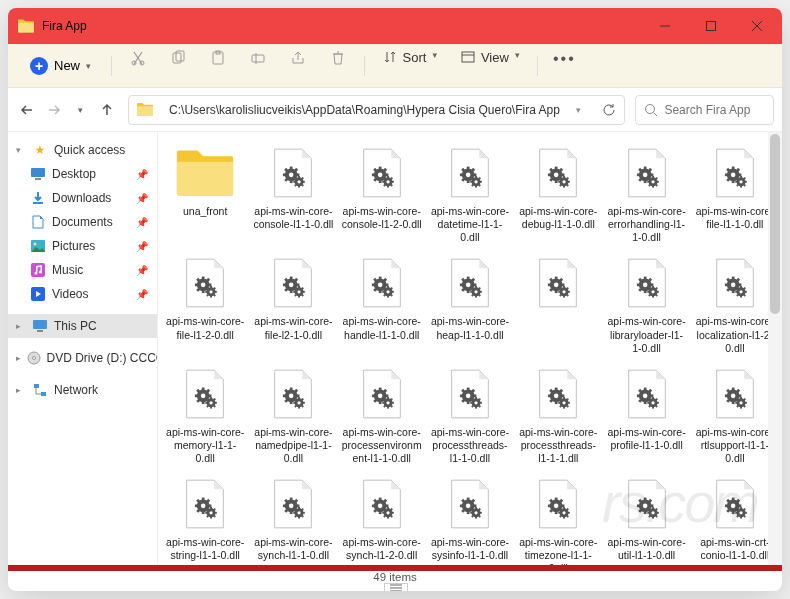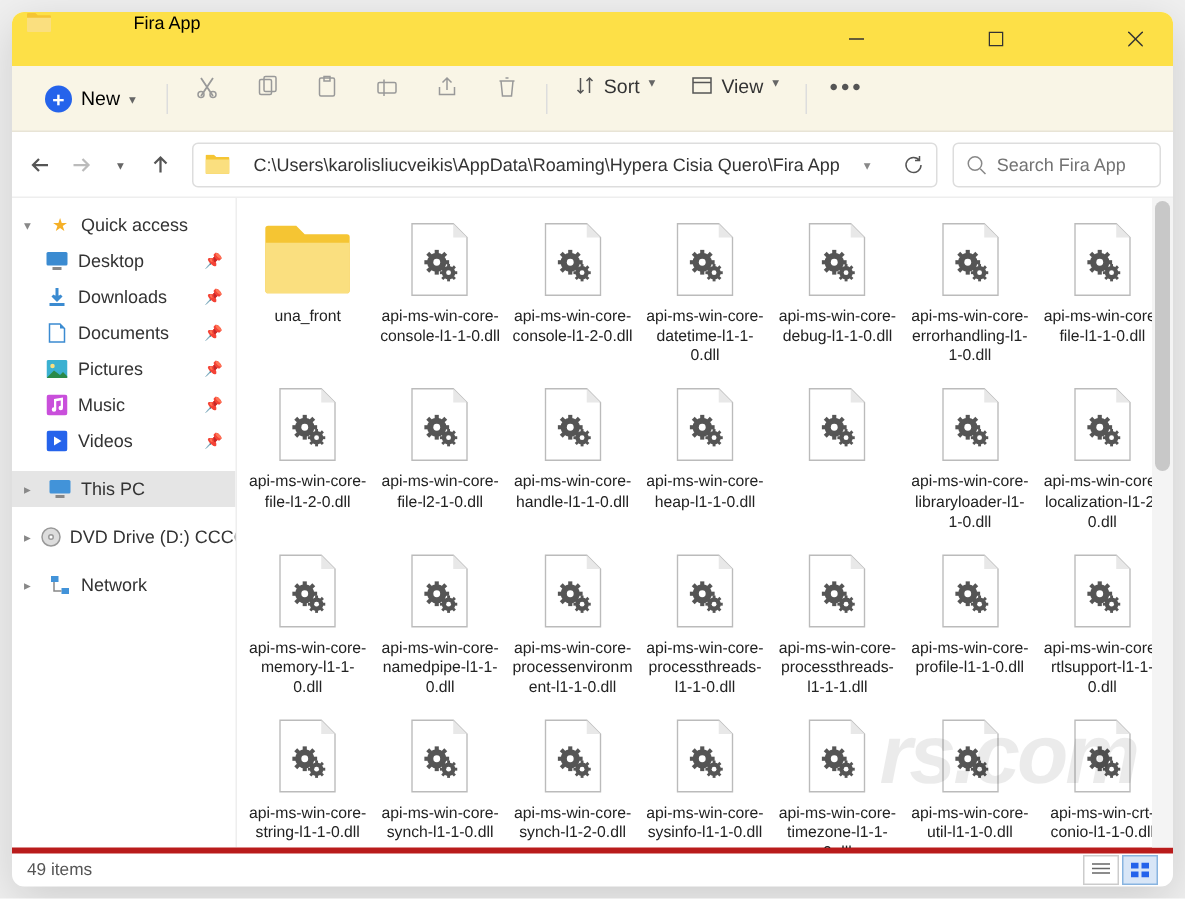--- a/index.html
+++ b/index.html
@@ -1,18 +1,18 @@
 <!DOCTYPE html>
 <html><head>
 <meta charset="utf-8">
 <style>
 * { margin: 0; padding: 0; box-sizing: border-box; font-family: "Segoe UI", sans-serif; }
 body { background: #f0f0f0; display: flex; align-items: center; justify-content: center; height: 599px; width: 790px; }
 .window { width: 774px; height: 583px; background: #fff; border-radius: 8px; box-shadow: 0 8px 32px rgba(0,0,0,0.15); display: flex; flex-direction: column; overflow: hidden; position: relative; }
-.titlebar { height: 36px; background: #fde047; display: flex; align-items: flex-start; padding: 0 2px 0 10px; gap: 47px; }
+.titlebar { height: 36px; background: #ef4444; display: flex; align-items: center; padding: 0 2px 0 10px; }
 .titlebar .foldericon { width: 16px; height: 14px; margin-right: 8px; }
 .titlebar .title { font-size: 12px; flex: 1; }
 .winbtn { width: 46px; height: 36px; display: flex; align-items: center; justify-content: center; color: #333; }
 .toolbar { height: 44px; background: #f9f5e6; display: flex; align-items: center; padding: 0 10px; gap: 4px; border-bottom: 1px solid #e8e4d6; }
 .newbtn { display: flex; align-items: center; gap: 6px; padding: 6px 12px; border-radius: 4px; font-size: 13px; }
 .newbtn .plus { width: 18px; height: 18px; border-radius: 50%; background: #2563eb; color: #fff; display: flex; align-items: center; justify-content: center; font-size: 14px; font-weight: bold; }
 .tbtn { width: 36px; height: 32px; display: flex; justify-content: center; color: #888; border-radius: 4px; }
 .tbtn.dropdown { width: auto; padding: 0 10px; gap: 6px; color: #333; font-size: 13px; }
 .sep { width: 1px; height: 20px; background: #ddd; margin: 0 4px; }
 .navbar { height: 44px; display: flex; align-items: center; padding: 0 8px; gap: 4px; border-bottom: 1px solid #eee; }
@@ -28,27 +28,27 @@
 .sideitem .icn { width: 16px; height: 16px; display: flex; align-items: center; justify-content: center; }
 .sideitem.thispc { background: #e5e5e5; }
 .sidespacer { height: 8px; }
 .content { flex: 1; overflow-y: auto; padding: 8px 4px; position: relative; }
 .grid { display: grid; grid-template-columns: repeat(7, 1fr); gap: 2px; }
 .item { display: flex; flex-direction: column; align-items: center; padding: 4px 2px; border-radius: 3px; }
 .item .thumb { width: 60px; height: 58px; display: flex; align-items: center; justify-content: center; margin-bottom: 3px; }
 .item .label { font-size: 10.5px; text-align: center; color: #222; line-height: 1.25; word-break: break-word; max-width: 80px; }
 .scrollbar { position: absolute; right: 0; top: 0; width: 14px; height: 100%; background: #f4f4f4; }
 .scrollthumb { position: absolute; right: 2px; top: 2px; width: 10px; height: 180px; background: #c8c8c8; border-radius: 5px; }
-.statusbar { height: 26px; border-top: 4px solid #b91c1c; display: flex; align-items: center; padding: 0 10px; font-size: 11.5px; color: #555; }
+.statusbar { height: 26px; border-top: 6px solid #b91c1c; display: flex; align-items: center; padding: 0 10px; font-size: 11.5px; color: #555; flex-direction: column; }
 .statusbar .spacer { flex: 1; }
 .viewbtn { width: 24px; height: 20px; border: 1px solid #ccc; display: flex; align-items: center; justify-content: center; margin-left: 2px; }
 .viewbtn.active { background: #d8e6f7; border-color: #88b4e0; }
 .pin { color: #888; font-size: 10px; }
 svg { display: block; }
-.wm { position: absolute; right: 24px; bottom: 30px; font-size: 56px; font-weight: 700; color: rgba(0,0,0,0.08); letter-spacing: -2px; pointer-events: none; font-style: italic; }
+.wm { position: absolute; right: 24px; bottom: 30px; font-size: 56px; font-weight: 400; color: rgba(0,0,0,0.08); letter-spacing: -2px; pointer-events: none; font-style: italic; }
 </style>
 </head>
 <body>
 
 <div class="window">
 
   <div class="titlebar">
     <span class="foldericon">
       <svg viewBox="0 0 20 16" width="16" height="14">
           <path fill="#f5c533" d="M0 3 L0 1 Q0 0 1 0 L7 0 L9 2 L19 2 Q20 2 20 3 L20 15 Q20 16 19 16 L1 16 Q0 16 0 15 Z"></path>

